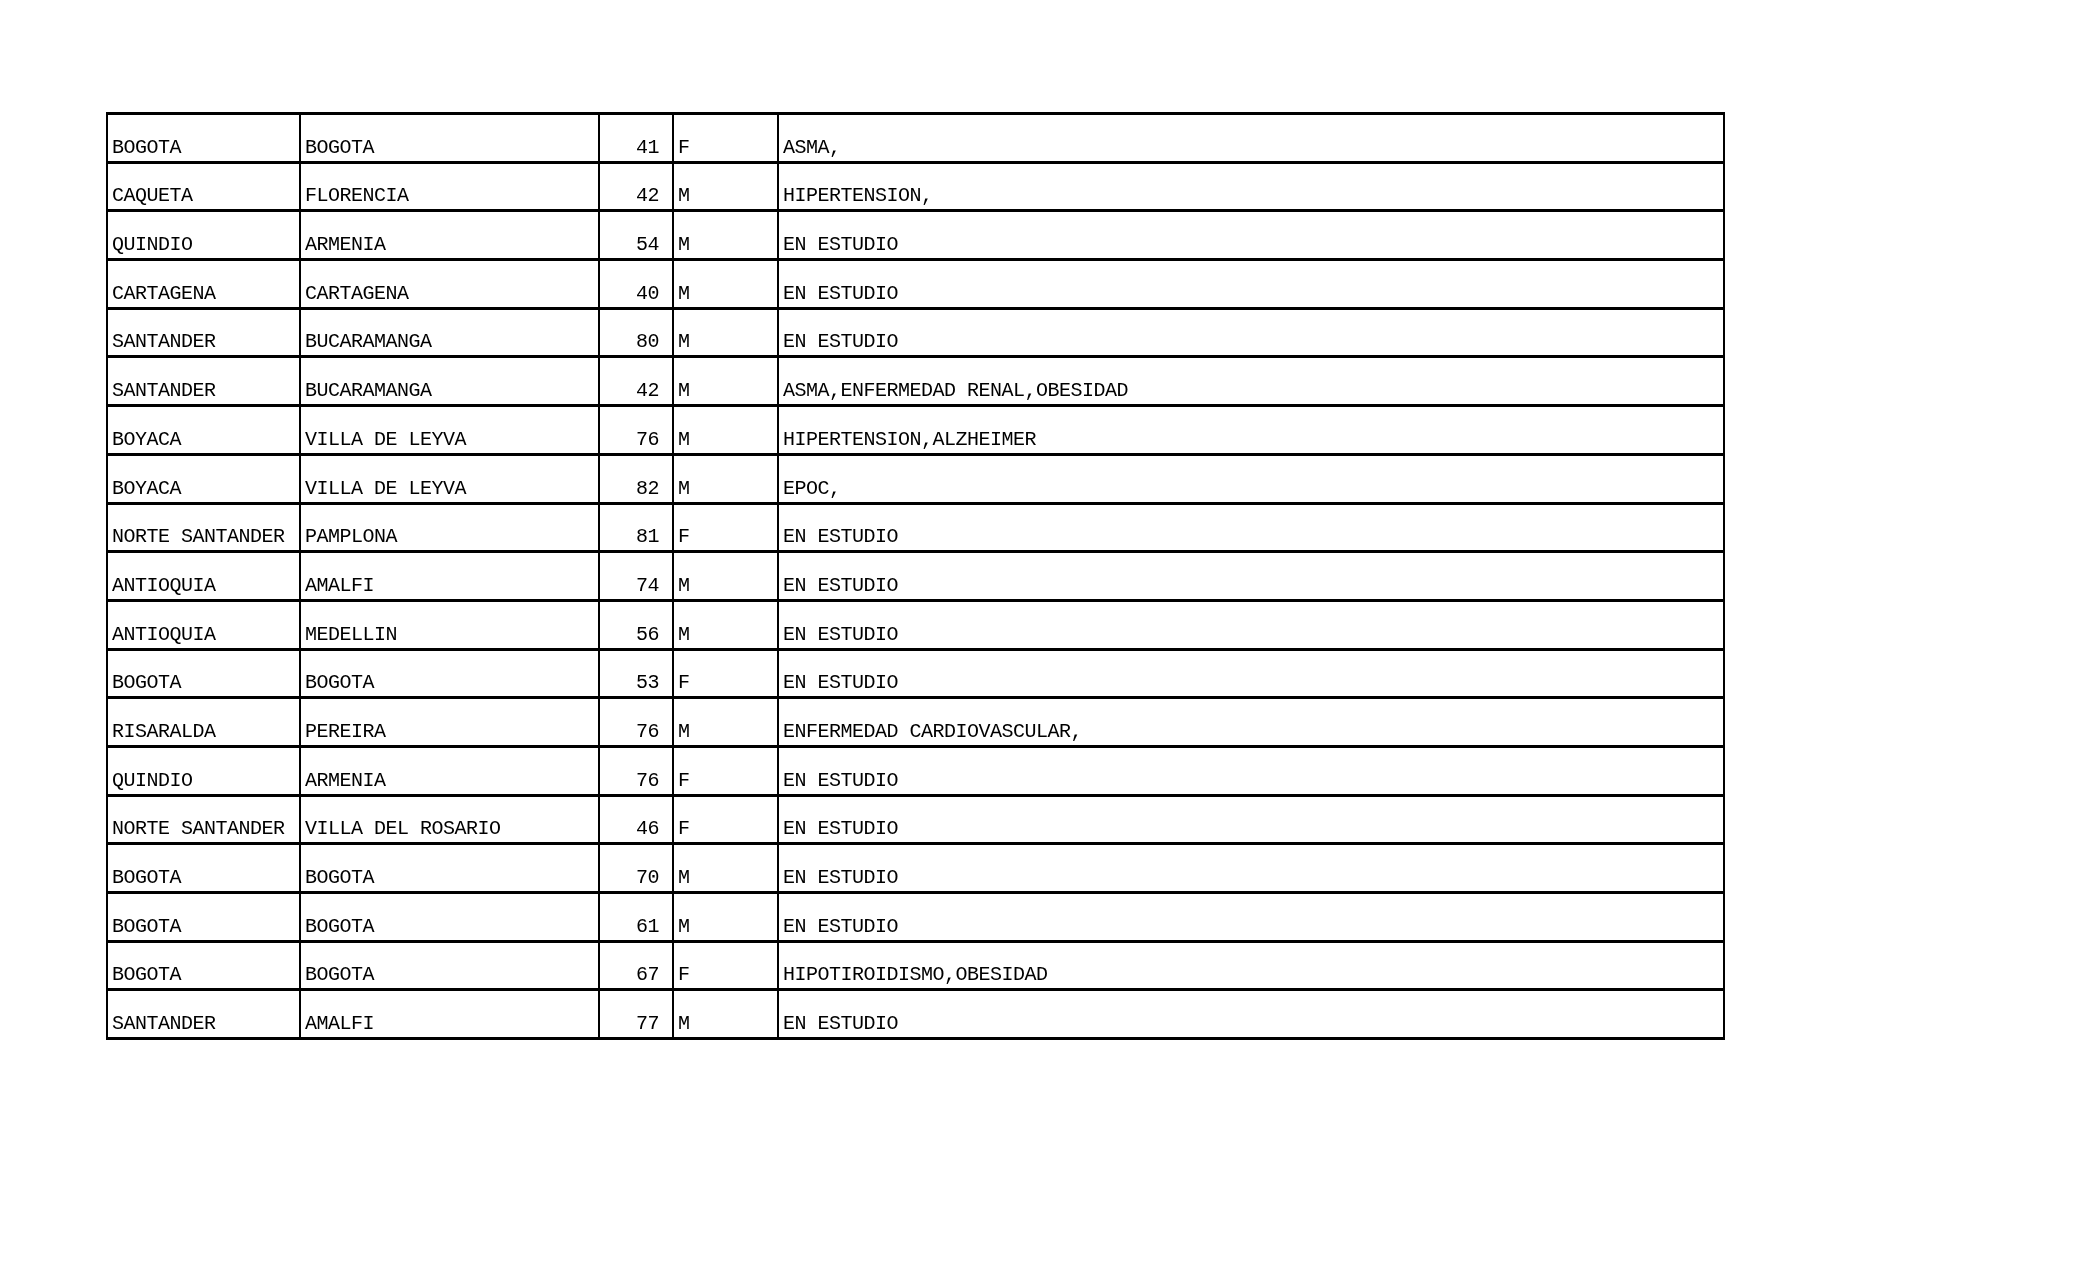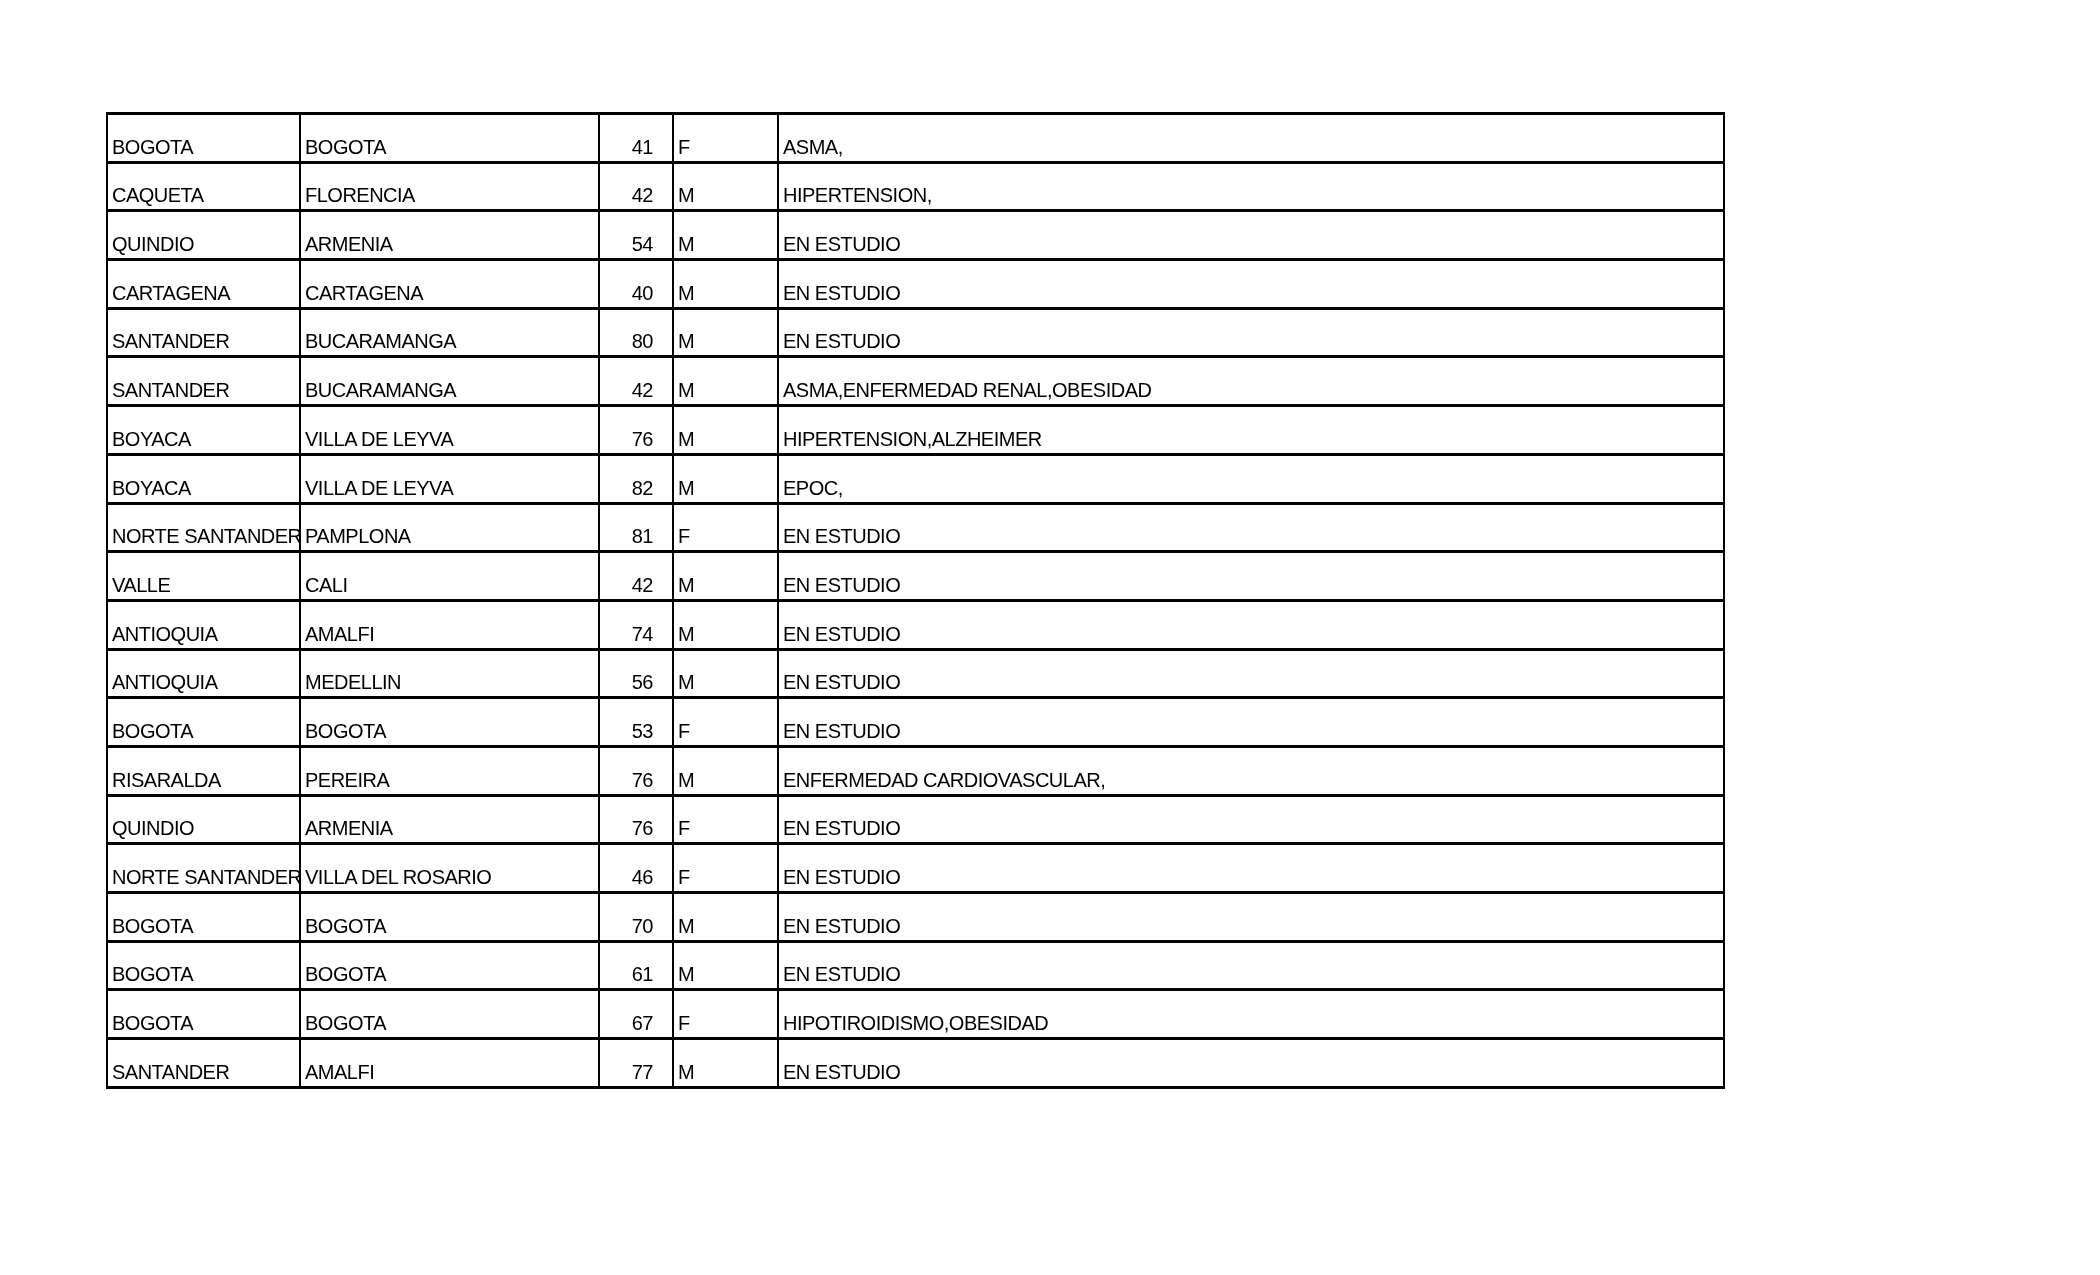--- a/index.html
+++ b/index.html
@@ -15,20 +15,21 @@
     overflow: hidden;
     font-family: "Liberation Sans", sans-serif;
   }
   table.patients {
     position: absolute;
     left: 106px;
     top: 112px;
     width: 1617px;
     border-collapse: collapse;
     table-layout: fixed;
+    font-family: Liberation Mono, monospace;
   }
   col.col-dept { width: 193px; }
   col.col-city { width: 299px; }
   col.col-age  { width: 74px;  }
   col.col-sex  { width: 105px; }
   col.col-cond { width: 946px; }
   table.patients tr { height: 48.7px; }
   table.patients td {
     border: 2px solid #000000;
     border-top: 3px solid #000000;
@@ -37,21 +38,21 @@
     padding: 0 4px 2px 4px;
     font-size: 20px;
     letter-spacing: -0.5px;
     line-height: 1.15;
     color: #000000;
     white-space: nowrap;
     overflow: hidden;
   }
   table.patients td.c-age {
     text-align: right;
-    padding-right: 19px;
+    padding-right: 13px;
   }
 </style>
 </head>
 <body>
 
 <div class="page">
   <table class="patients">
     <colgroup>
       <col class="col-dept">
       <col class="col-city">
@@ -117,27 +118,20 @@
     <td class="c-cond">EPOC,</td>
   </tr>
         <tr>
     <td class="c-dept">NORTE SANTANDER</td>
     <td class="c-city">PAMPLONA</td>
     <td class="c-age">81</td>
     <td class="c-sex">F</td>
     <td class="c-cond">EN ESTUDIO</td>
   </tr>
         <tr>
-    <td class="c-dept">VALLE</td>
-    <td class="c-city">CALI</td>
-    <td class="c-age">42</td>
-    <td class="c-sex">M</td>
-    <td class="c-cond">EN ESTUDIO</td>
-  </tr>
-        <tr>
     <td class="c-dept">ANTIOQUIA</td>
     <td class="c-city">AMALFI</td>
     <td class="c-age">74</td>
     <td class="c-sex">M</td>
     <td class="c-cond">EN ESTUDIO</td>
   </tr>
         <tr>
     <td class="c-dept">ANTIOQUIA</td>
     <td class="c-city">MEDELLIN</td>
     <td class="c-age">56</td>

